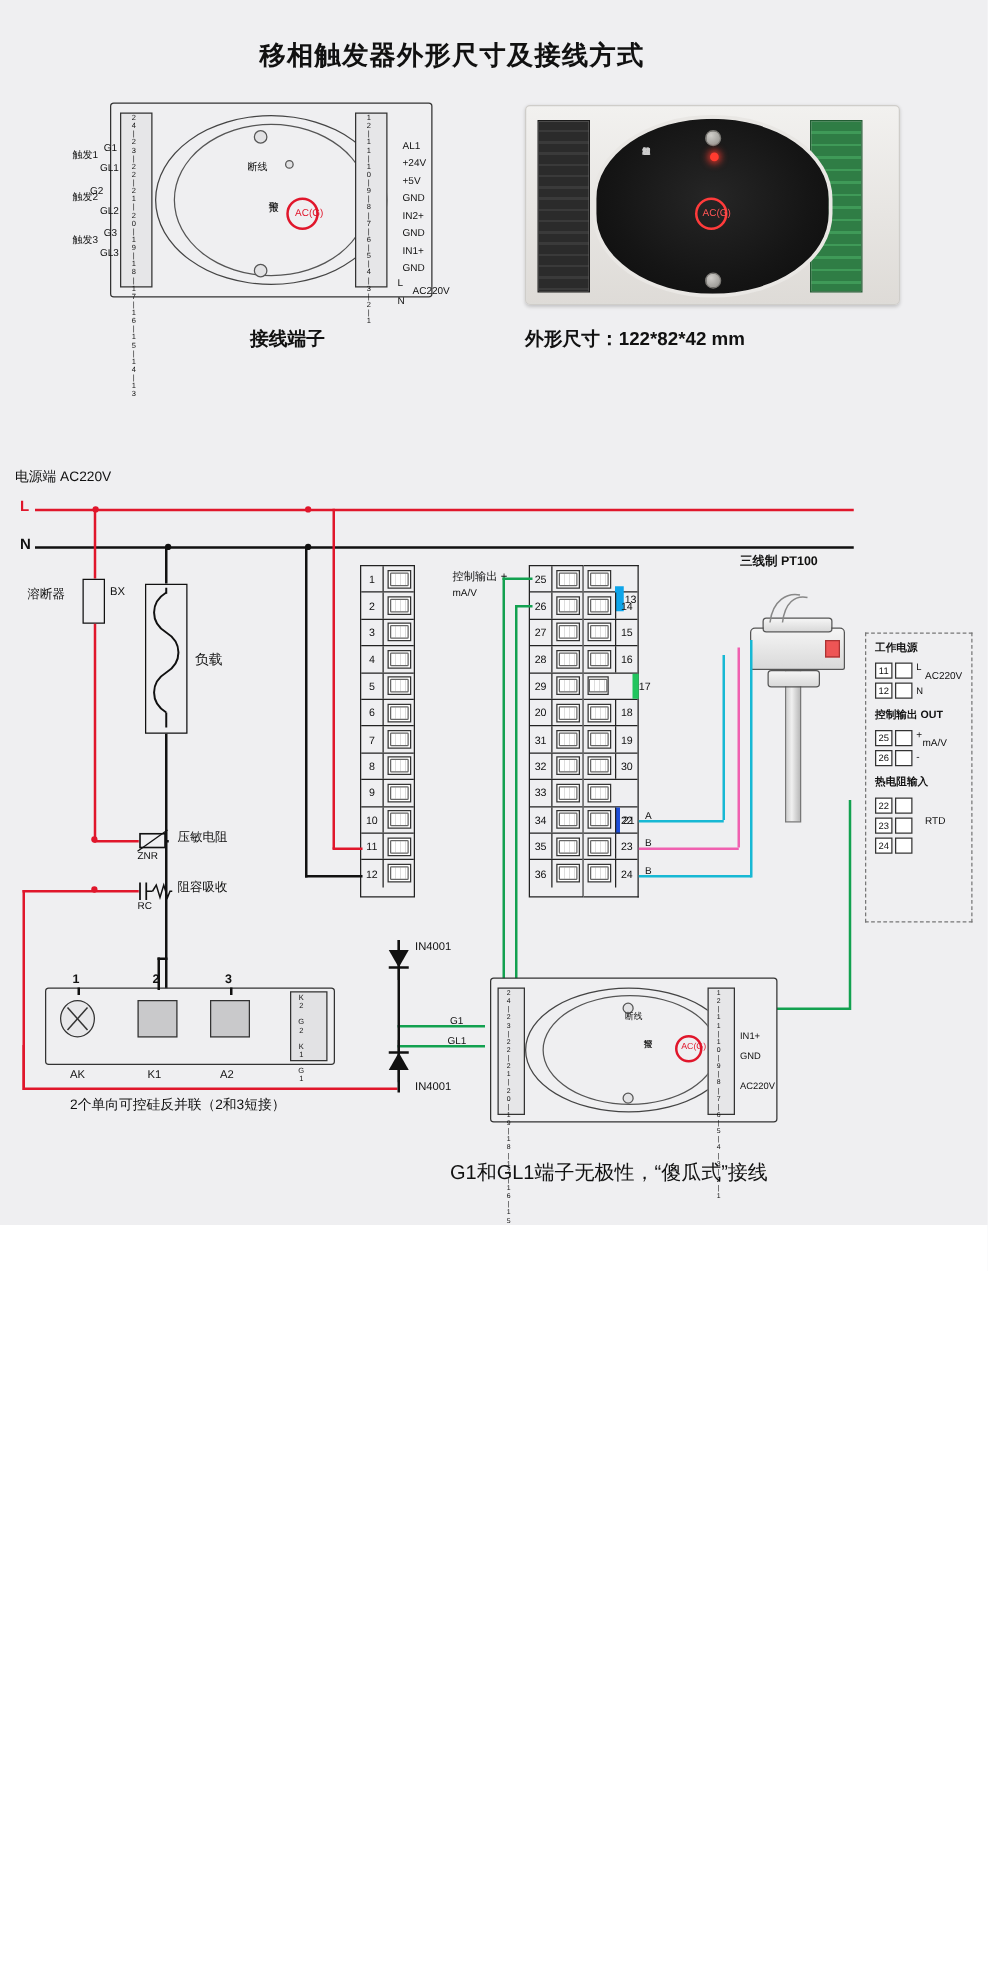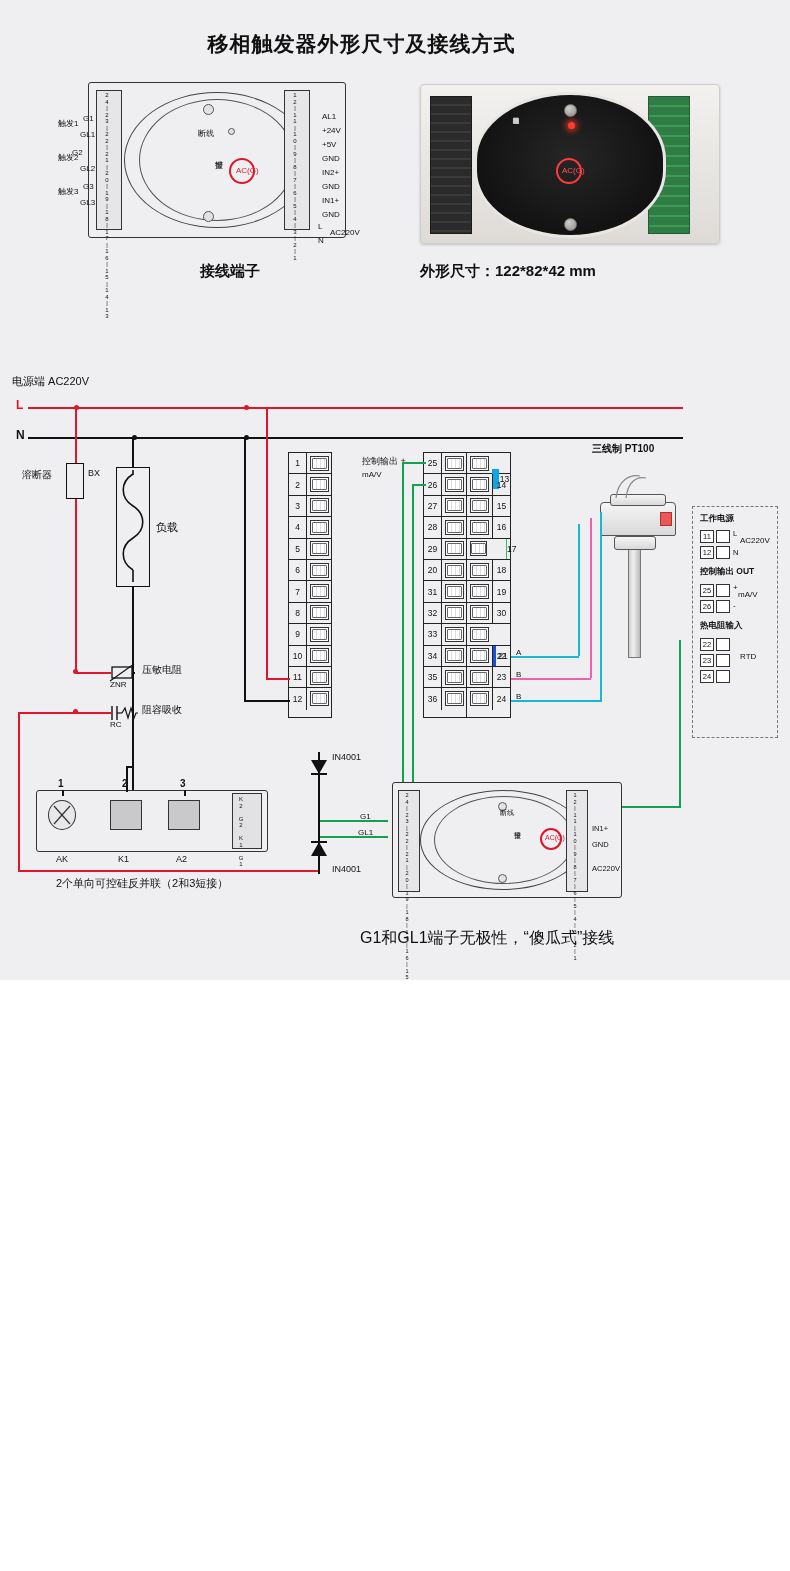--- a/index.html
+++ b/index.html
@@ -482,21 +482,21 @@
     <div class="trow">
         <div class="tsq"></div>
         <div class="tnum" style="border-right:none;border-left:1px solid #222;margin-left:3px;">15</div>
       </div>
     <div class="trow">
         <div class="tsq"></div>
         <div class="tnum" style="border-right:none;border-left:1px solid #222;margin-left:3px;">16</div>
       </div>
     <div class="trow">
         <div class="tsq"></div>
-        <div class="tnum" style="border-right:none;border-left:1px solid #22c55e;margin-left:19px;">17</div>
+        <div class="tnum" style="border-right:none;border-left:5px solid #22c55e;margin-left:19px;">17</div>
       </div>
     <div class="trow">
         <div class="tsq"></div>
         <div class="tnum" style="border-right:none;border-left:1px solid #222;margin-left:3px;">18</div>
       </div>
     <div class="trow">
         <div class="tsq"></div>
         <div class="tnum" style="border-right:none;border-left:1px solid #222;margin-left:3px;">19</div>
       </div>
     <div class="trow">

